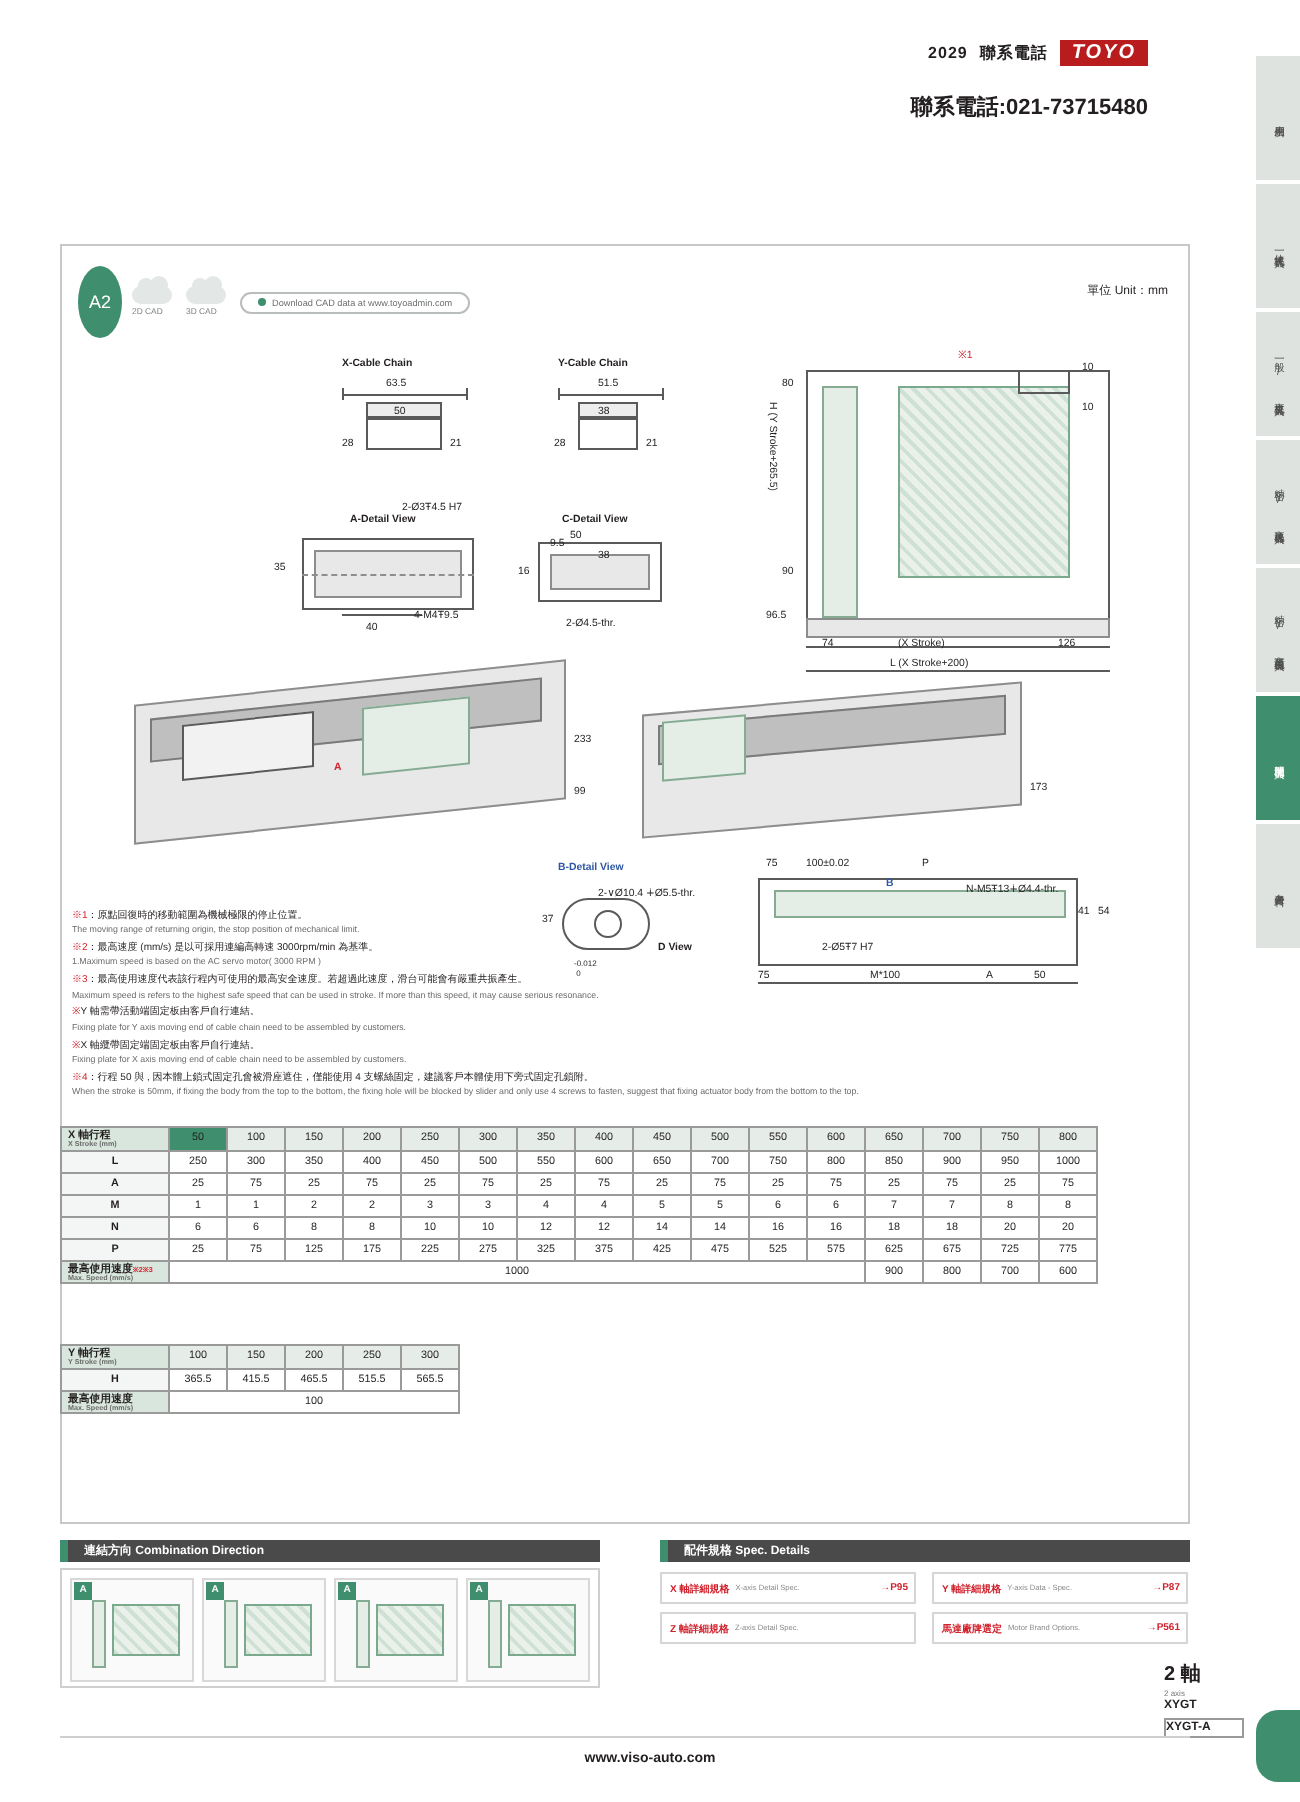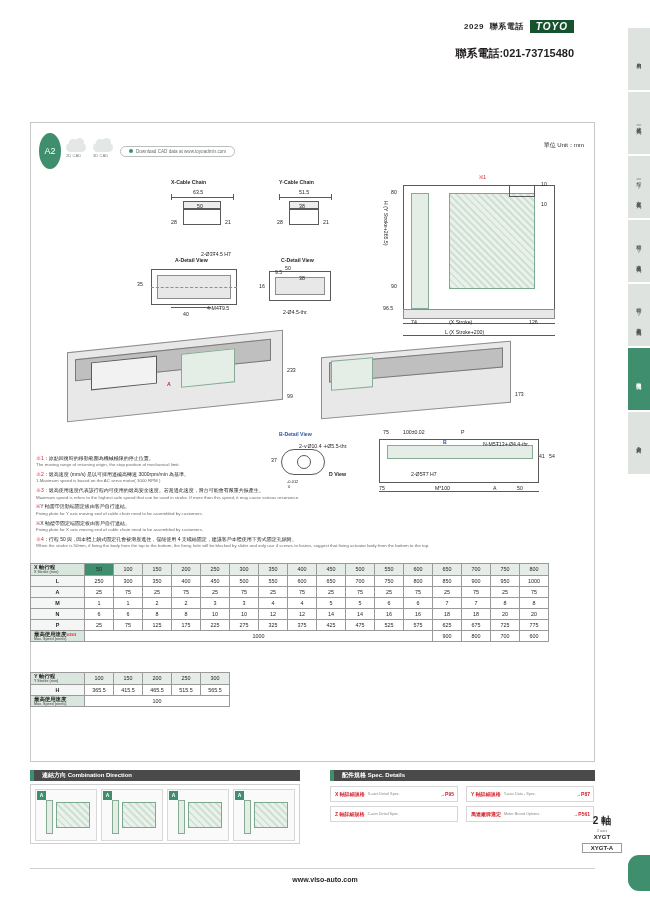--- a/index.html
+++ b/index.html
@@ -14,21 +14,21 @@
   }
   .page { position:absolute; left:0; top:0; width:650px; height:901px; }
 
   
   .hdr-catalog {
     position:absolute; right:76px; top:20px;
     font-size:8px; font-weight:bold; letter-spacing:0.5px;
     display:flex; align-items:center; gap:6px;
   }
   .hdr-toyo {
-    background:#14532d; color:#fff; font-size:10px; font-weight:bold;
+    background:#b91c1c; color:#fff; font-size:10px; font-weight:bold;
     padding:1px 6px 1px 6px; letter-spacing:1px; font-style:italic;
   }
   .hdr-phone {
     position:absolute; right:76px; top:46px;
     font-size:11px; font-weight:bold; color:#231f20;
   }
 
   
   .sidetabs { position:absolute; right:0; top:28px; width:22px; }
   .sidetab {
@@ -147,21 +147,21 @@
   .specrow .red { color:#d2222d; font-weight:bold; }
   .specrow .arrow { position:absolute; right:3px; color:#d2222d; font-weight:bold; font-size:5px; }
   .specsub { font-size:3.8px; color:#8a8a8a; margin-left:3px; }
 
   .footer-url {
     position:absolute; left:0; right:0; bottom:18px; text-align:center;
     font-size:7px; font-weight:bold; color:#231f20;
   }
   .footer-rule { position:absolute; left:30px; right:55px; bottom:32px; height:0.6px; background:#cfcfcf; }
 
-  .cornerbox { position:absolute; right:28px; bottom:48px; width:40px; text-align:center; }
+  .cornerbox { position:absolute; right:28px; bottom:32px; width:40px; text-align:left; }
   .cornerbox .n { font-size:10px; font-weight:bold; }
   .cornerbox .s { font-size:4px; color:#777; }
   .cornerbox .m { font-size:6px; font-weight:bold; margin-top:1px; }
   .cornerbox .tagbox {
     margin-top:3px; border:0.6px solid #9a9a9a; font-size:6px; font-weight:bold;
     padding:1px 0; background:#fff;
   }
   .greenblob {
     position:absolute; right:0; bottom:10px; width:22px; height:36px;
     background:#3f8f6e; border-radius:11px 0 0 11px;

